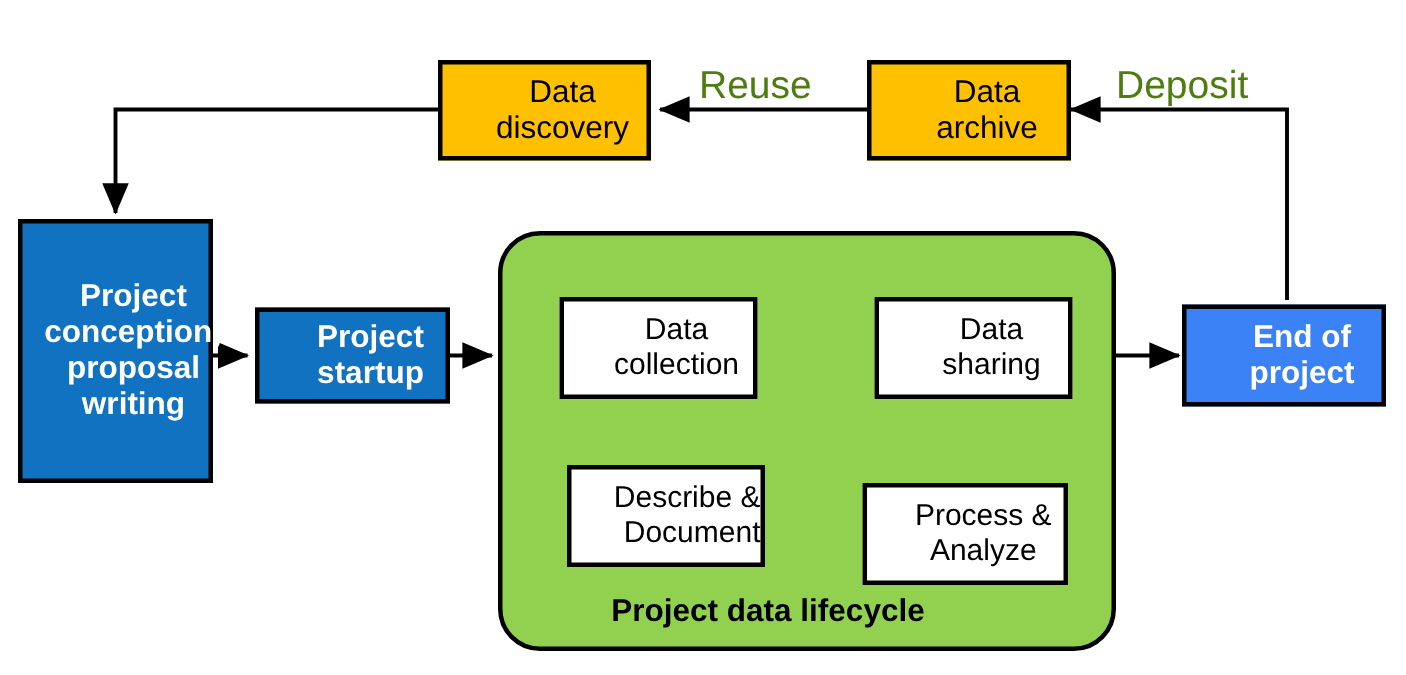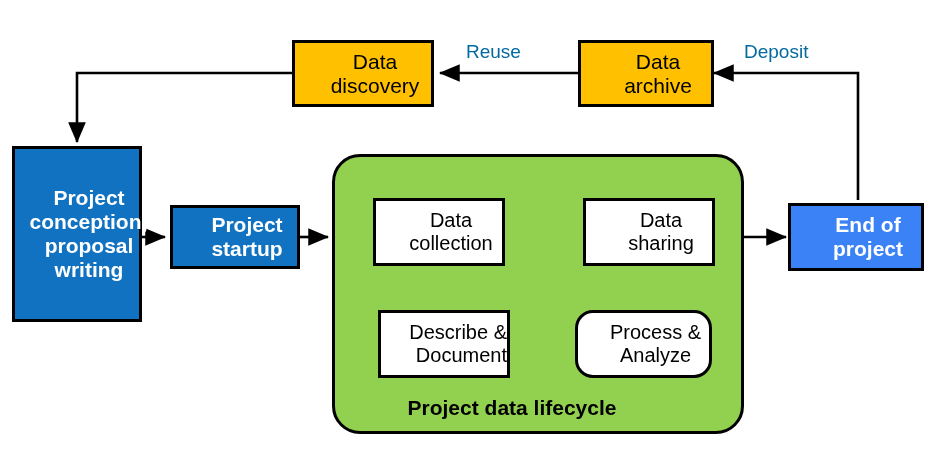--- a/index.html
+++ b/index.html
@@ -79,22 +79,22 @@
     left: 332px;
     top: 396px;
     width: 360px;
     text-align: center;
     font-size: 21px;
     font-weight: bold;
     color: #000000;
   }
   .edge-label {
     position: absolute;
-    font-size: 19px;
-    color: #0369a1;
+    font-size: 26px;
+    color: #4d7c0f;
     font-weight: 400;
     white-space: nowrap;
   }
   .lbl {
     display: block;
     width: 100%;
     white-space: pre-line;
     padding-left: 24px;
   }
 </style>
@@ -181,21 +181,21 @@
   <div class="node node-step" style="left:583px; top:198px; width:132px; height:68px;">
     <span class="lbl">Data
 sharing</span>
   </div>
 
   <div class="node node-step" style="left:378px; top:310px; width:132px; height:68px;text-align:right;">
     <span class="lbl">Describe &amp;
 Document</span>
   </div>
 
-  <div class="node node-step" style="left:575px; top:310px; width:137px; height:68px;border-radius:18px;">
+  <div class="node node-step" style="left:575px; top:322px; width:137px; height:68px;">
     <span class="lbl">Process &amp;
 Analyze</span>
   </div>
 
   <div id="lifecycle-caption">Project data lifecycle</div>
 
   <div class="edge-label" style="left:466px; top:41px;">Reuse</div>
 
   <div class="edge-label" style="left:744px; top:41px;">Deposit</div>
 

